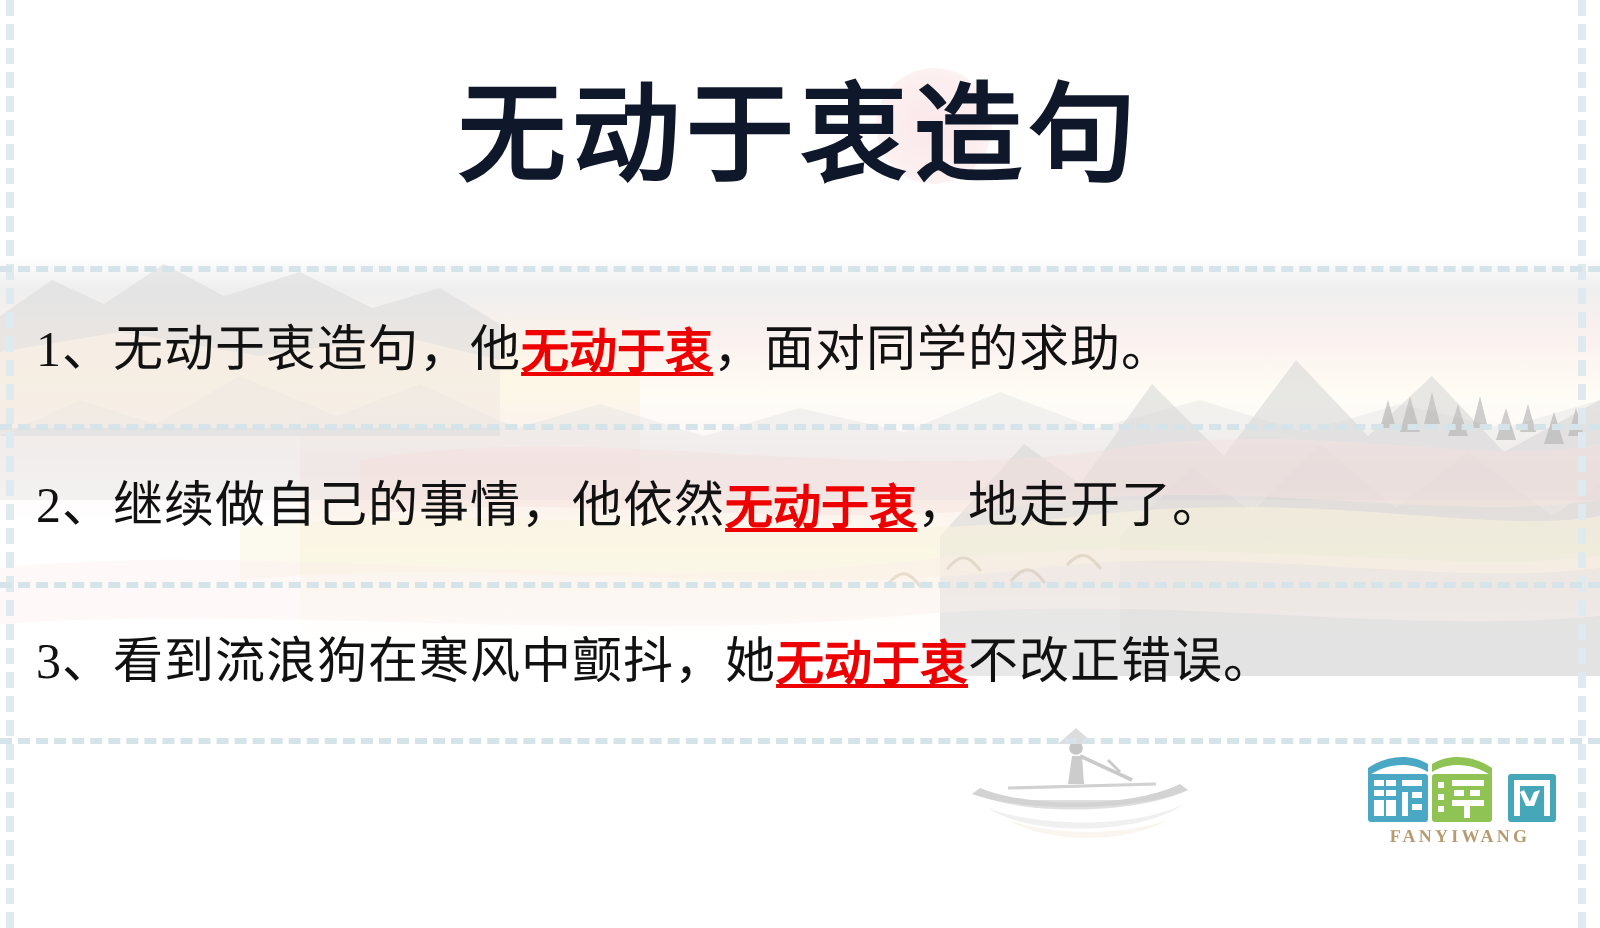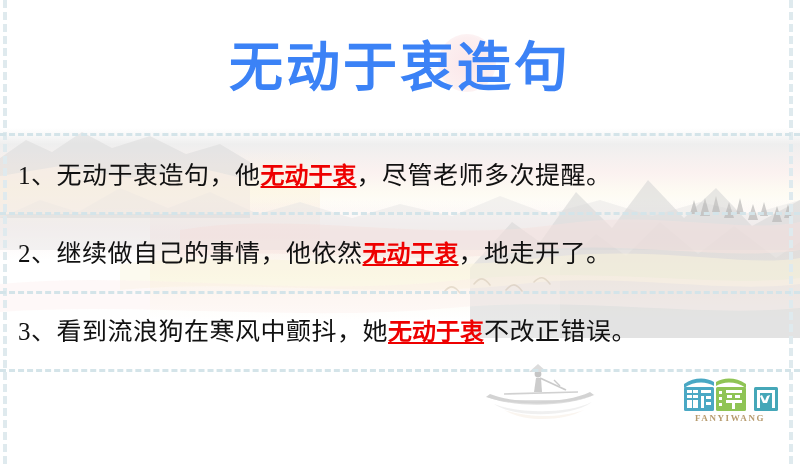--- a/index.html
+++ b/index.html
@@ -135,21 +135,21 @@
     position: absolute;
     left: 0;
     top: 34px;
     width: 800px;
     text-align: center;
     font-family: "DejaVu Serif", "Liberation Serif", serif;
     font-weight: 700;
     font-size: 54px;
     line-height: 66px;
     letter-spacing: 3px;
-    color: #3b82f6;
+    color: #0f172a;
     white-space: nowrap;
     -webkit-font-smoothing: antialiased;
   }
 
   
   .sentences {
     position: absolute;
     left: 0;
     top: 137px;
     width: 800px;
@@ -293,21 +293,21 @@
   <div class="hrule" style="top:369px;"></div>
 
   <div class="title">无动于衷造句</div>
 
   <div class="sentences">
 
     <div class="sentence">
       <span class="idx">1、</span>
         <span class="plain">无动于衷造句，他</span>
         <span class="idiom">无动于衷</span>
-        <span class="plain">，尽管老师多次提醒。</span>
+        <span class="plain">，面对同学的求助。</span>
     </div>
 
     <div class="sentence">
       <span class="idx">2、</span>
         <span class="plain">继续做自己的事情，他依然</span>
         <span class="idiom">无动于衷</span>
         <span class="plain">，地走开了。</span>
     </div>
 
     <div class="sentence">

